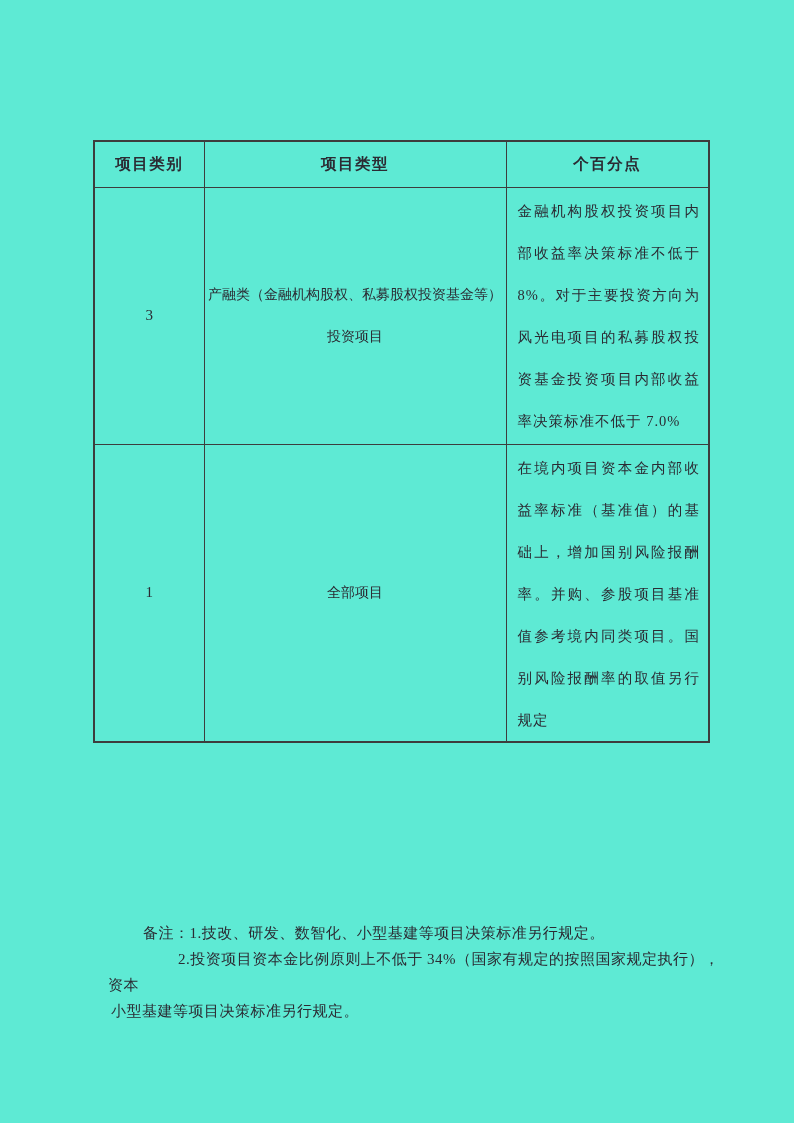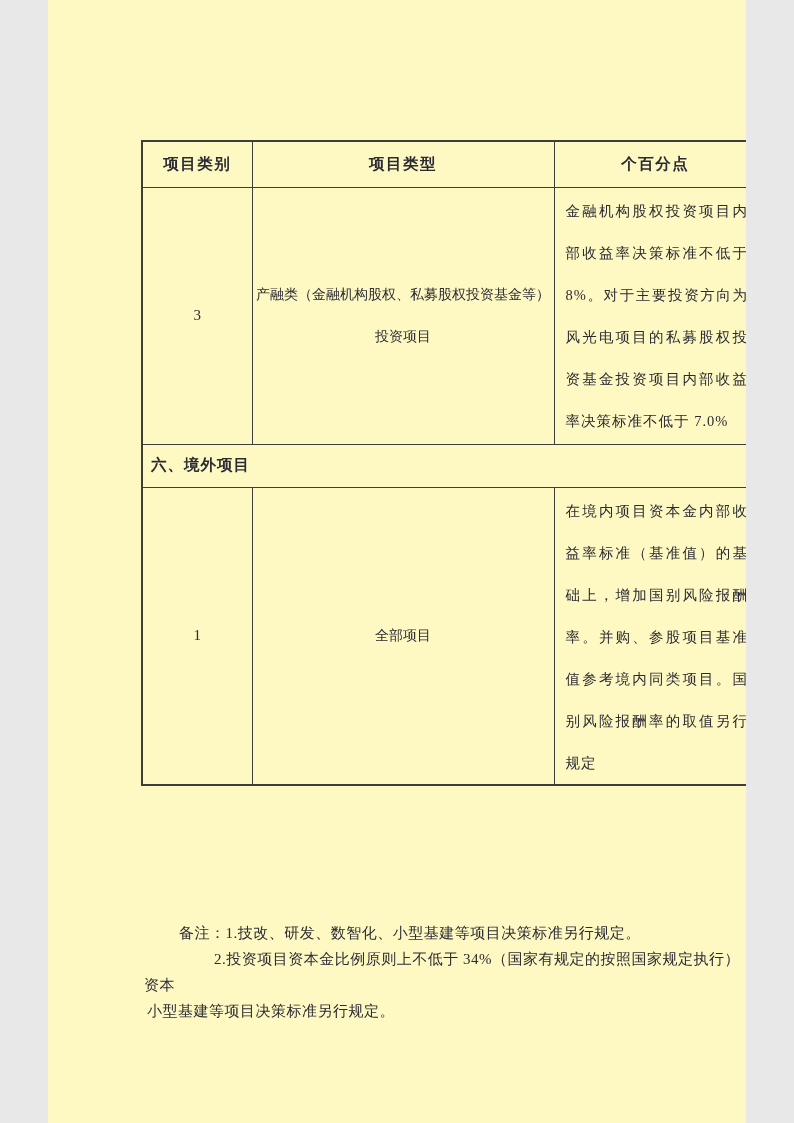--- a/index.html
+++ b/index.html
@@ -1,24 +1,23 @@
 <!DOCTYPE html>
 <html><head>
 <meta charset="utf-8">
 <style>
   html,body{margin:0;padding:0;background:#e8e8e8;}
   .page{
     position:relative;
-    width:682px;height:1123px;
+    width:794px;height:1123px;
     margin:0 auto;
-    background:#fef9c3;
+    background:#5eead4;
     font-family:"Liberation Serif","DejaVu Serif",serif;
     color:#2b2b33;
     overflow:hidden;
-    padding-left:16px;
   }
   .doc-table{
     position:absolute;
     top:140px;left:93px;
     width:615px;
     border-collapse:collapse;
     table-layout:fixed;
     border:2px solid #3d3d3d;
   }
   .doc-table th,.doc-table td{
@@ -60,21 +59,21 @@
   }
   tr.section-row td{
     font-size:15.5px;
     font-weight:bold;
     text-align:left;
     padding-left:8px;
     letter-spacing:1px;
   }
   .notes{
     position:absolute;
-    top:920px;left:96px;
+    top:920px;left:108px;
     width:618px;
     font-size:15px;
     line-height:26px;
     letter-spacing:0.5px;
   }
   .notes p{margin:0;}
   .note-line-1{text-indent:35px;}
   .note-line-2{text-indent:70px;}
   .note-line-3{text-indent:3px;}
   .page-number{
@@ -107,23 +106,20 @@
 
       <tr style="height:257px;">
         <td class="cell-category">3</td>
         <td class="cell-type">
           <span class="type-line">产融类（金融机构股权、私募股权投资基金等）</span>
           <span class="type-line">投资项目</span>
         </td>
         <td class="cell-decision">金融机构股权投资项目内部收益率决策标准不低于 8%。对于主要投资方向为风光电项目的私募股权投资基金投资项目内部收益率决策标准不低于 7.0%</td>
       </tr>
 
-      <tr class="section-row" style="height:43px;">
-        <td colspan="3">六、境外项目</td>
-      </tr>
 
       <tr style="height:260px;">
         <td class="cell-category">1</td>
         <td class="cell-type">全部项目</td>
         <td class="cell-decision">在境内项目资本金内部收益率标准（基准值）的基础上，增加国别风险报酬率。并购、参股项目基准值参考境内同类项目。国别风险报酬率的取值另行规定</td>
       </tr>
     </tbody>
   </table>
 
   <div class="notes">

